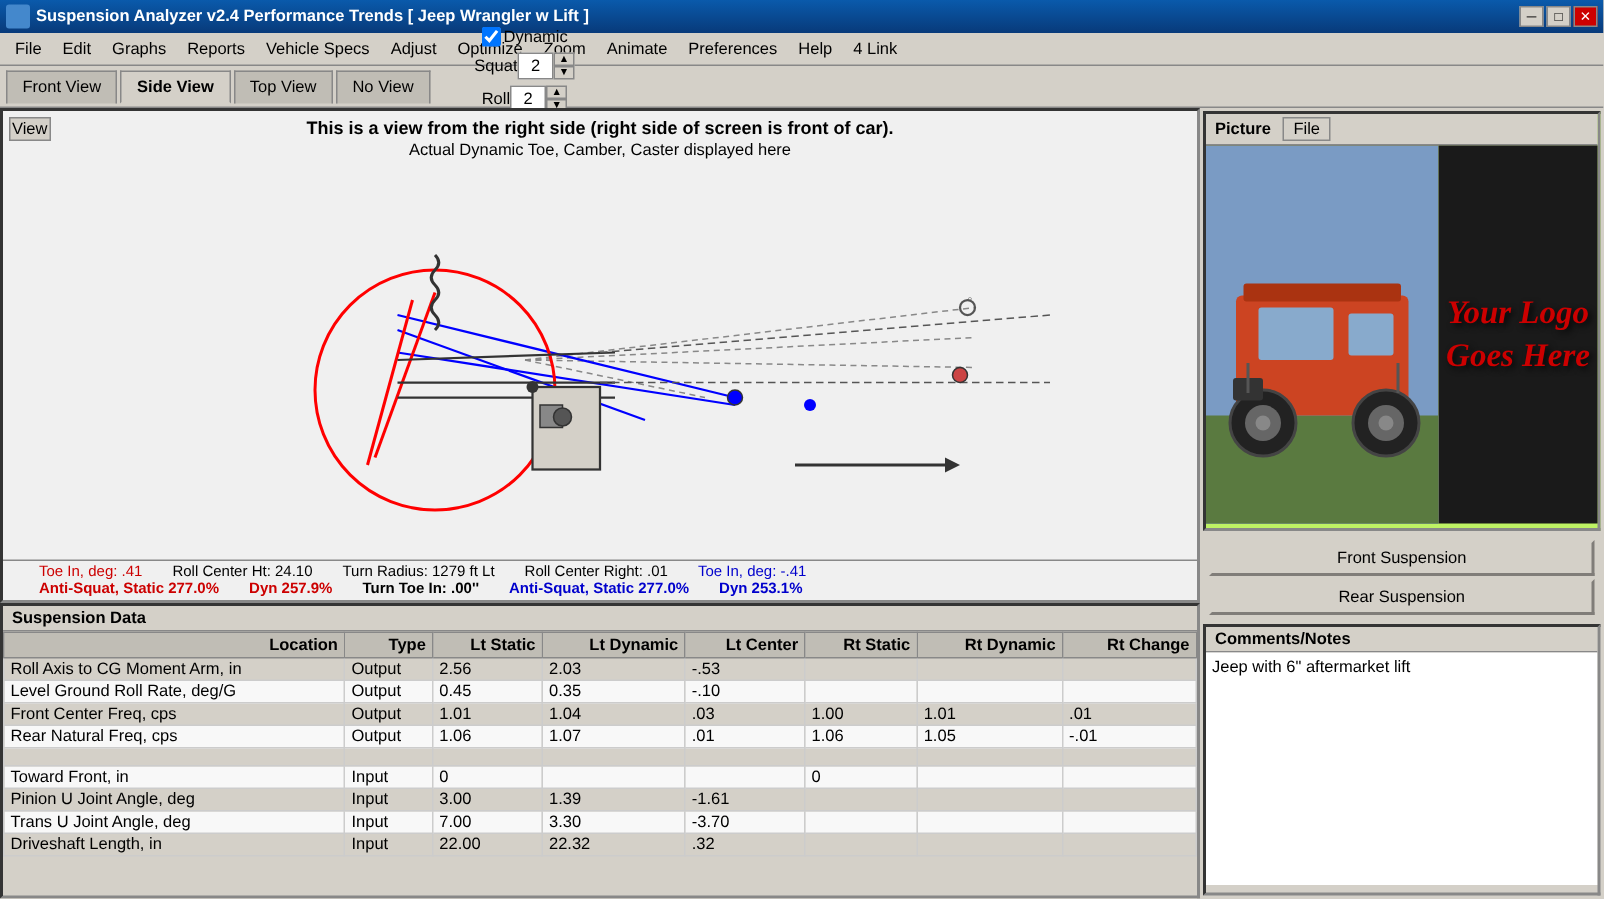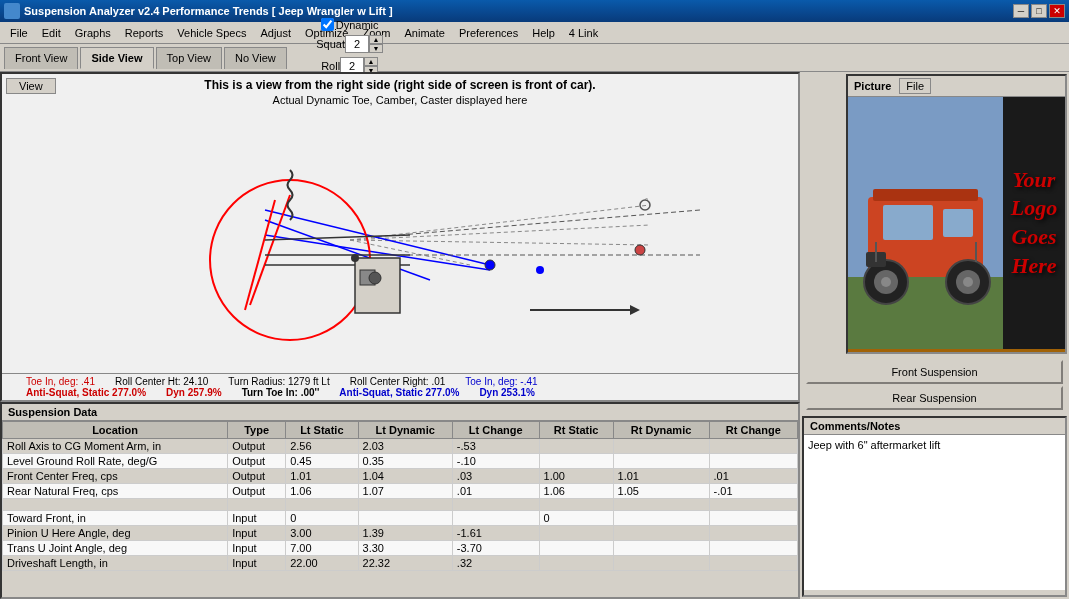--- a/index.html
+++ b/index.html
@@ -112,21 +112,21 @@
       border: 2px inset #888;
       position: relative;
       height: 330px;
       overflow: hidden;
     }
     #view-label {
       position: absolute;
       top: 4px; left: 4px;
       background: #d4d0c8;
       border: 1px solid #888;
-      padding: 1px 12px;
+      padding: 1px 1px;
       font-size: 11px;
     }
     #view-title {
       text-align: center;
       font-size: 12px;
       font-weight: bold;
       padding: 4px 0 2px;
       color: #000;
     }
     #view-subtitle {
@@ -177,21 +177,21 @@
     }
     table {
       width: 100%;
       border-collapse: collapse;
       font-size: 11px;
     }
     th {
       background: #c0bdb5;
       border: 1px solid #888;
       padding: 2px 4px;
-      text-align: center;
+      text-align: right;
       position: sticky;
       top: 0;
     }
     td {
       border: 1px solid #ccc;
       padding: 1px 4px;
       color: #000;
     }
     tr:nth-child(even) td { background: #f8f8f8; }
     tr.empty td { height: 12px; }
@@ -201,23 +201,22 @@
       width: 269px;
       display: flex;
       flex-direction: column;
       gap: 2px;
       padding: 2px;
     }
     
     
     #picture-area {
       border: 2px inset #888;
-      background: #a16207;
+      background: #bef264;
       height: 280px;
-      margin-left: 44px;
     }
     #picture-title {
       background: #d4d0c8;
       border-bottom: 1px solid #888;
       padding: 2px 6px;
       font-size: 11px;
       font-weight: bold;
       display: flex;
       align-items: center;
       gap: 8px;
@@ -452,21 +451,21 @@
     <div id="data-area">
       <div id="data-title">Suspension Data</div>
       <div id="data-table-container">
         <table>
           <thead>
             <tr>
               <th>Location</th>
               <th>Type</th>
               <th>Lt Static</th>
               <th>Lt Dynamic</th>
-              <th>Lt Change</th>
+              <th>Lt Center</th>
               <th>Rt Static</th>
               <th>Rt Dynamic</th>
               <th>Rt Change</th>
             </tr>
           </thead>
           <tbody id="data-table-body">
           <tr>
                 <td>Roll Axis to CG Moment Arm, in</td>
                 <td>Output</td>
                 <td>2.56</td>
@@ -520,21 +519,21 @@
                 <td>Toward Front, in</td>
                 <td>Input</td>
                 <td>0</td>
                 <td></td>
                 <td></td>
                 <td>0</td>
                 <td></td>
                 <td></td>
               </tr>
               <tr>
-                <td>Pinion U Here Angle, deg</td>
+                <td>Pinion U Joint Angle, deg</td>
                 <td>Input</td>
                 <td>3.00</td>
                 <td>1.39</td>
                 <td>-1.61</td>
                 <td></td>
                 <td></td>
                 <td></td>
               </tr>
               <tr>
                 <td>Trans U Joint Angle, deg</td>

